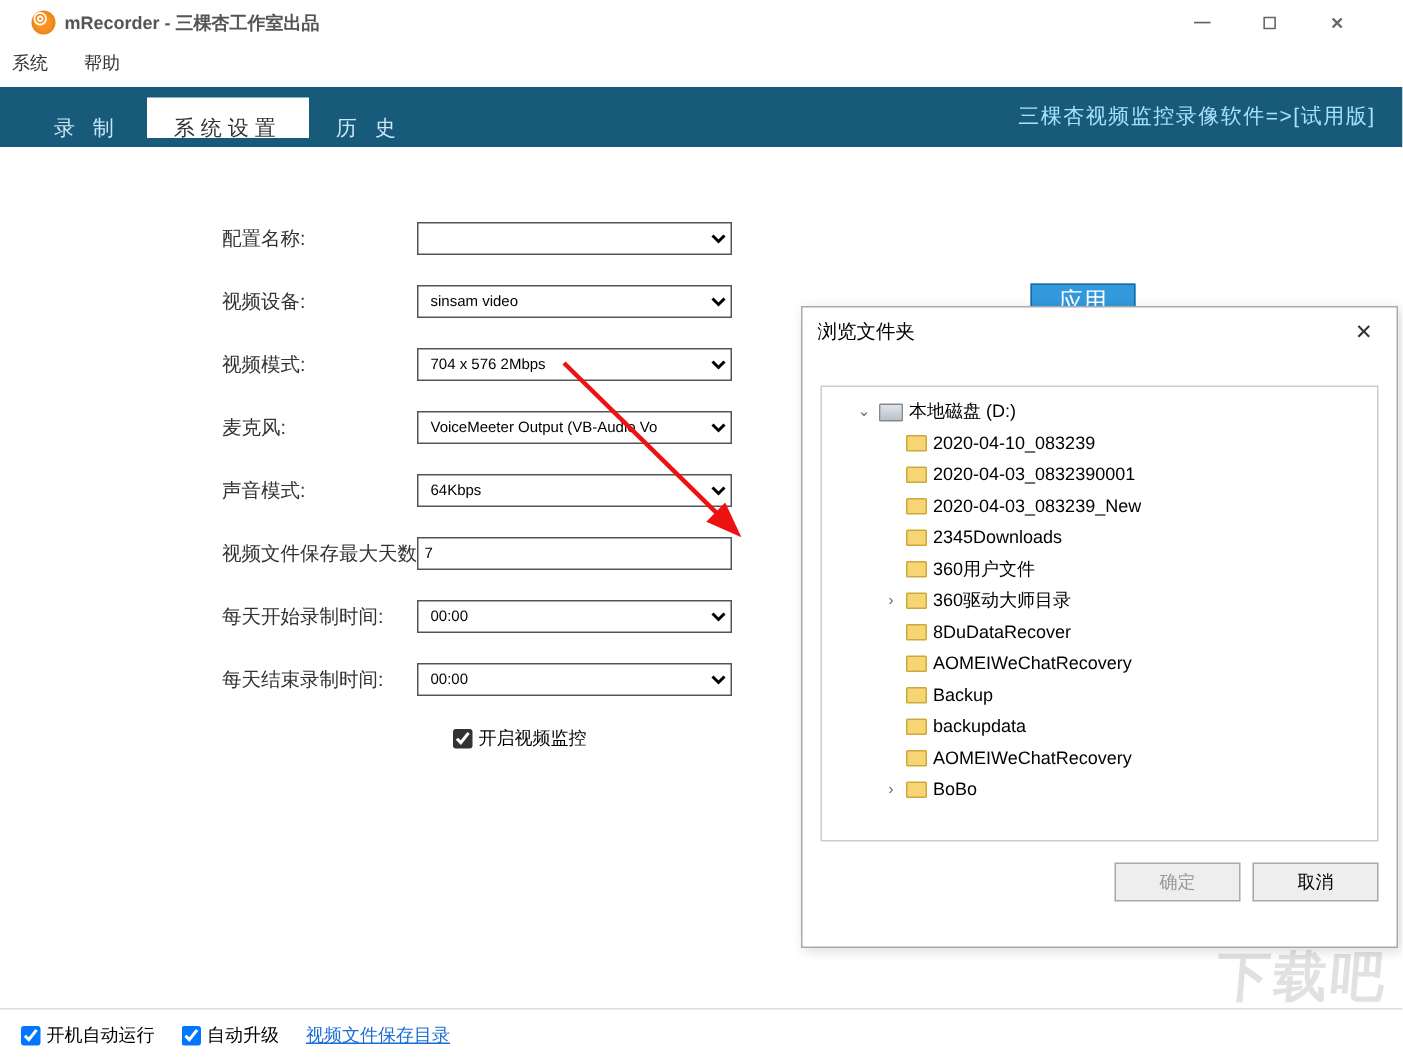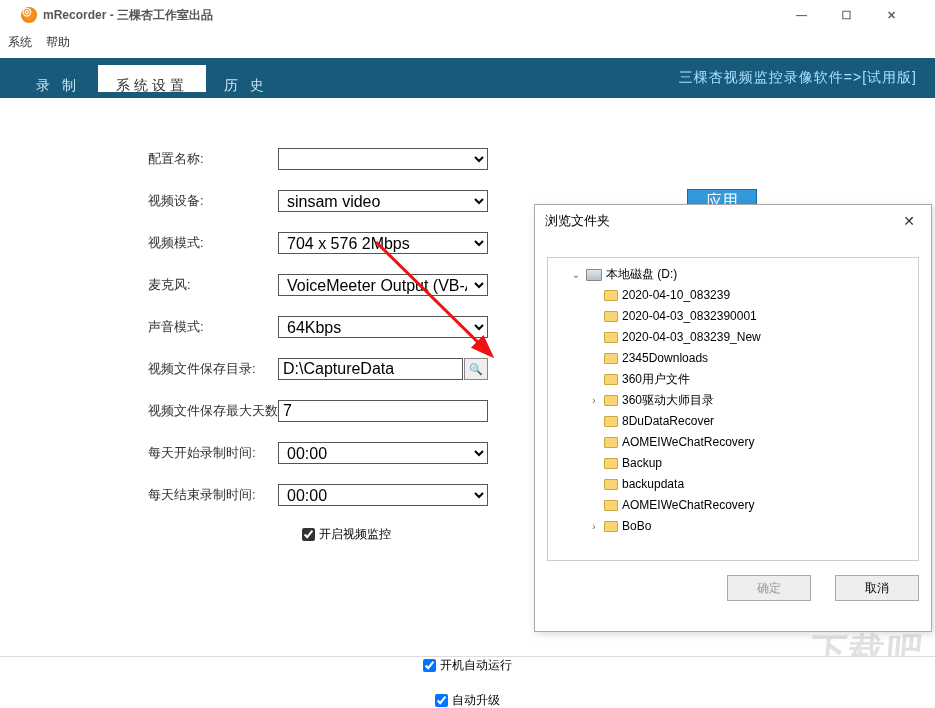--- a/index.html
+++ b/index.html
@@ -4,33 +4,33 @@
   <style>
     * { margin: 0; padding: 0; box-sizing: border-box; font-family: 'Microsoft YaHei', 'SimSun', sans-serif; }
     body { width: 935px; height: 708px; background: #fff; overflow: hidden; position: relative; }
     
     .titlebar { height: 30px; background: #fff; display: flex; align-items: center; padding: 0 21px; font-size: 12px; color: #555; font-weight: bold; }
     .titlebar .icon { width: 16px; height: 16px; background: radial-gradient(circle, #f7931e 40%, #d97612 100%); border-radius: 50%; margin-right: 6px; position: relative; }
     .titlebar .icon::before { content: '◎'; position: absolute; left: 1px; top: -2px; color: #fff; font-size: 11px; }
     .win-controls { margin-left: auto; display: flex; }
     .win-btn { width: 45px; height: 30px; display: flex; align-items: center; justify-content: center; color: #666; font-size: 11px; }
     
-    .menubar { height: 24px; padding: 0 8px; display: flex; gap: 14px; font-size: 12px; color: #333; align-items: center; }
+    .menubar { height: 24px; padding: 0 8px; display: flex; gap: 24px; font-size: 12px; color: #333; align-items: center; }
     .menubar span { cursor: default; }
     
     .tabbar { height: 40px; background: #185a7a; display: flex; align-items: center; padding: 0 18px; margin-top: 4px; }
     .tab { padding: 0 18px; height: 27px; line-height: 40px; color: #c9e6f5; font-size: 14px; letter-spacing: 4px; cursor: default; }
     .tab.active { background: #fff; color: #333; }
     .tab-right { margin-left: auto; color: #a8e0ff; font-size: 14px; letter-spacing: 1px; }
     
     .content { position: absolute; left: 18px; right: 18px; top: 104px; bottom: 50px; background: #fff; }
     
     .form-row { display: flex; align-items: center; height: 42px; }
     .form-label-wide { width: 260px; padding-left: 130px; font-size: 13px; color: #333; white-space: nowrap; }
-    select, input[type=text] { width: 210px; height: 22px; border: 1px solid #555; font-size: 16px; padding: 0 4px; background: #fff; }
+    select, input[type=text] { width: 210px; height: 22px; border: 1px solid #555; font-size: 10px; padding: 0 4px; background: #fff; }
     .path-row select, .path-row input { width: 185px; }
     .browse-btn { width: 24px; height: 22px; border: 1px solid #888; background: #eee; margin-left: 1px; display: inline-flex; align-items: center; justify-content: center; vertical-align: top; }
     
     .apply-btn { position: absolute; left: 669px; top: 85px; width: 70px; height: 24px; background: #3399dd; border: 1px solid #1a6aa8; color: #fff; font-size: 16px; }
     
     .checkbox-row { margin-left: 284px; margin-top: 10px; font-size: 12px; display: flex; align-items: center; gap: 4px; }
     .checkbox-row input { accent-color: #333; }
     
     .arrow { position: absolute; left: 350px; top: 130px; pointer-events: none; }
     
@@ -38,25 +38,25 @@
     .dlg-title { height: 32px; display: flex; align-items: center; padding: 0 10px; font-size: 13px; gap: 26px; }
     .dlg-close { margin-left: auto; font-size: 14px; color: #333; padding: 2px 6px; }
     .dlg-body { margin: 20px 12px 8px 12px; height: 304px; border: 1px solid #ccc; overflow: hidden; background: #fff; }
     .tree { padding: 6px 4px; font-size: 12px; line-height: 21px; }
     .tree-row { display: flex; align-items: center; gap: 4px; white-space: nowrap; }
     .chev { width: 12px; text-align: center; color: #666; font-size: 10px; }
     .drive-icon { width: 16px; height: 12px; background: linear-gradient(#dfe5eb,#b8c0c8); border: 1px solid #888; border-radius: 1px; }
     .folder-icon { width: 14px; height: 11px; background: #f7d574; border: 1px solid #caa93e; border-radius: 1px; }
     .indent-1 { padding-left: 18px; }
     .indent-2 { padding-left: 36px; }
-    .dlg-buttons { display: flex; justify-content: flex-end; gap: 24px; padding: 6px 12px 12px 12px; }
+    .dlg-buttons { display: flex; justify-content: flex-end; gap: 8px; padding: 6px 12px 12px 12px; }
     .dlg-btn { width: 84px; height: 26px; border: 1px solid #aaa; background: #eee; font-size: 12px; }
     .dlg-btn.disabled { color: #999; }
     
-    .footer { position: absolute; left: 0; right: 0; bottom: 0; height: 52px; background: #fff; display: flex; align-items: center; padding: 0 14px; gap: 18px; font-size: 12px; border-top: 1px solid #ddd; flex-direction: column; }
+    .footer { position: absolute; left: 0; right: 0; bottom: 0; height: 36px; background: #fff; display: flex; align-items: center; padding: 0 14px; gap: 18px; font-size: 12px; border-top: 1px solid #ddd; }
     .footer label { display: flex; align-items: center; gap: 4px; }
     .footer a { color: #1a6cd4; text-decoration: underline; }
     
     .watermark { position: absolute; right: 10px; bottom: 32px; font-size: 36px; font-weight: bold; color: rgba(120,120,120,.22); letter-spacing: 2px; transform: skewX(-5deg); pointer-events: none; }
   </style>
 </head>
 <body>
 
 <div class="titlebar">
   <span class="icon"></span>
@@ -96,27 +96,20 @@
     <div class="form-label-wide">视频模式:</div>
     <select><option>704 x 576 2Mbps</option></select>
   </div>
   <div class="form-row">
     <div class="form-label-wide">麦克风:</div>
     <select><option>VoiceMeeter Output (VB-Audio Vo</option></select>
   </div>
   <div class="form-row">
     <div class="form-label-wide">声音模式:</div>
     <select><option>64Kbps</option></select>
-  </div>
-  <div class="form-row path-row">
-    <div class="form-label-wide">视频文件保存目录:</div>
-    <input type="text" value="D:\CaptureData" style="">
-      <button class="browse-btn">
-        <span style="font-size:11px;">🔍</span>
-      </button>
   </div>
   <div class="form-row">
     <div class="form-label-wide">视频文件保存最大天数:</div>
     <input type="text" value="7" style="">
   </div>
   <div class="form-row">
     <div class="form-label-wide">每天开始录制时间:</div>
     <select><option>00:00</option></select>
   </div>
   <div class="form-row">

